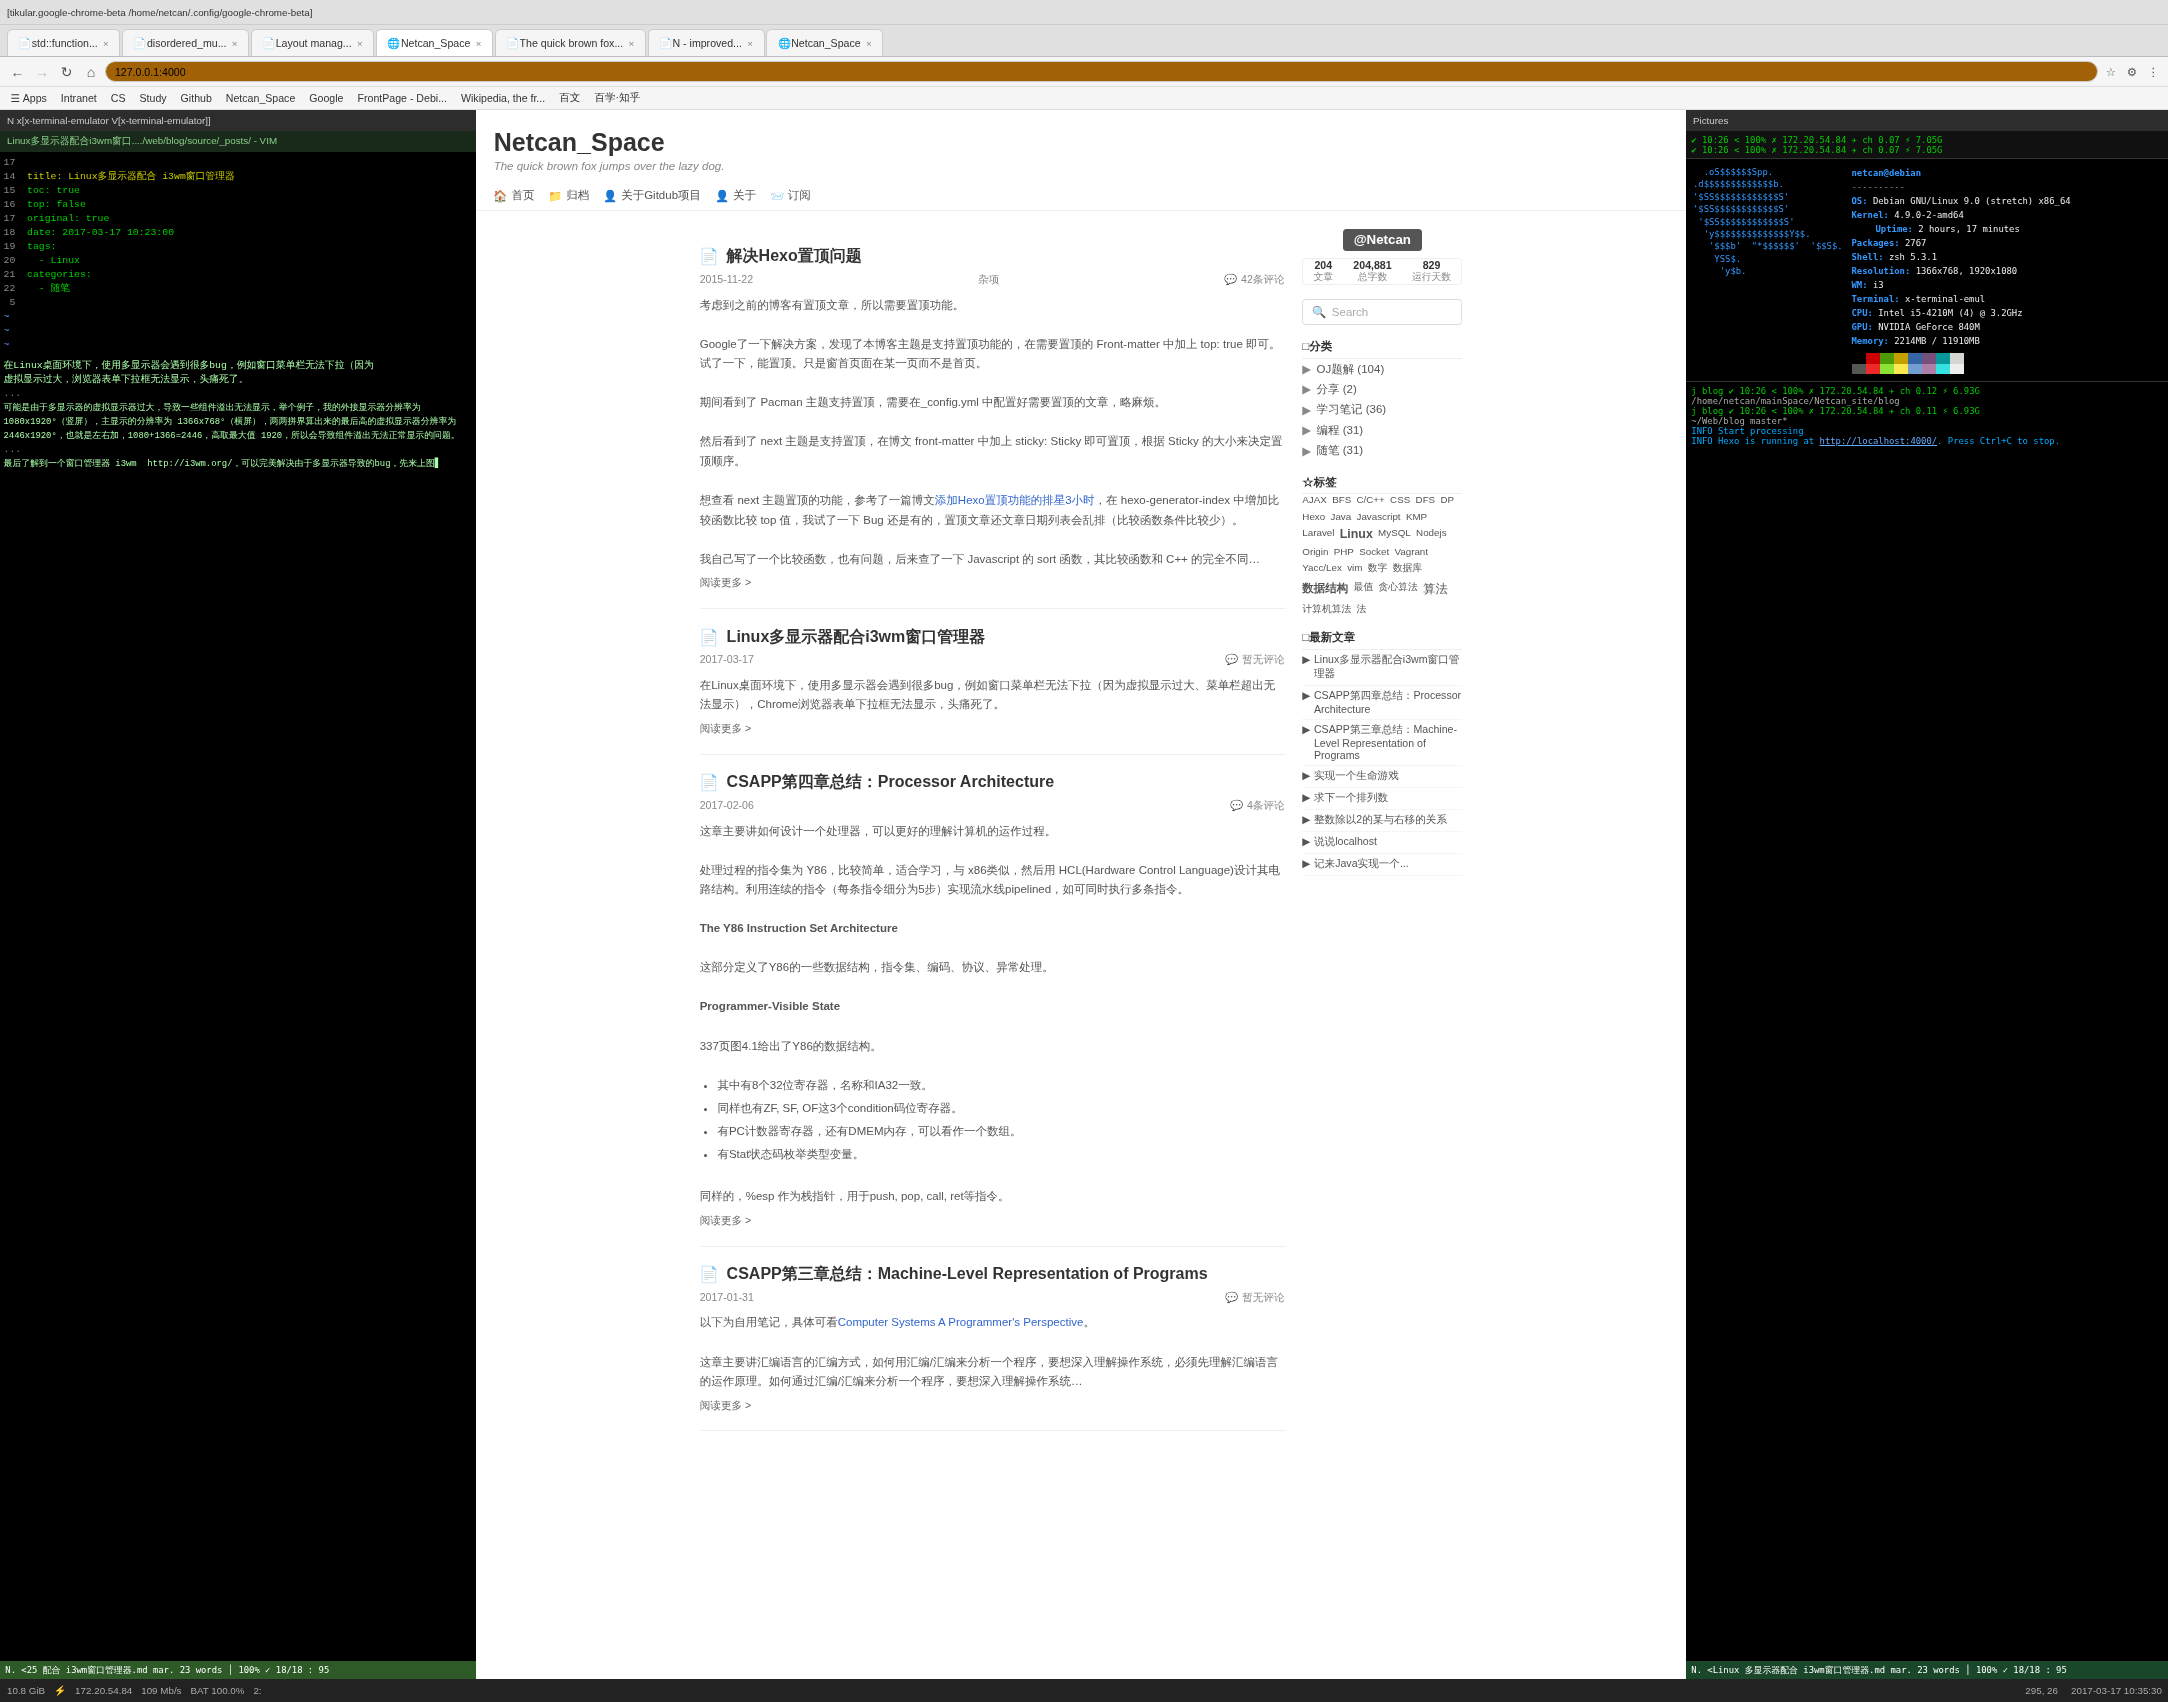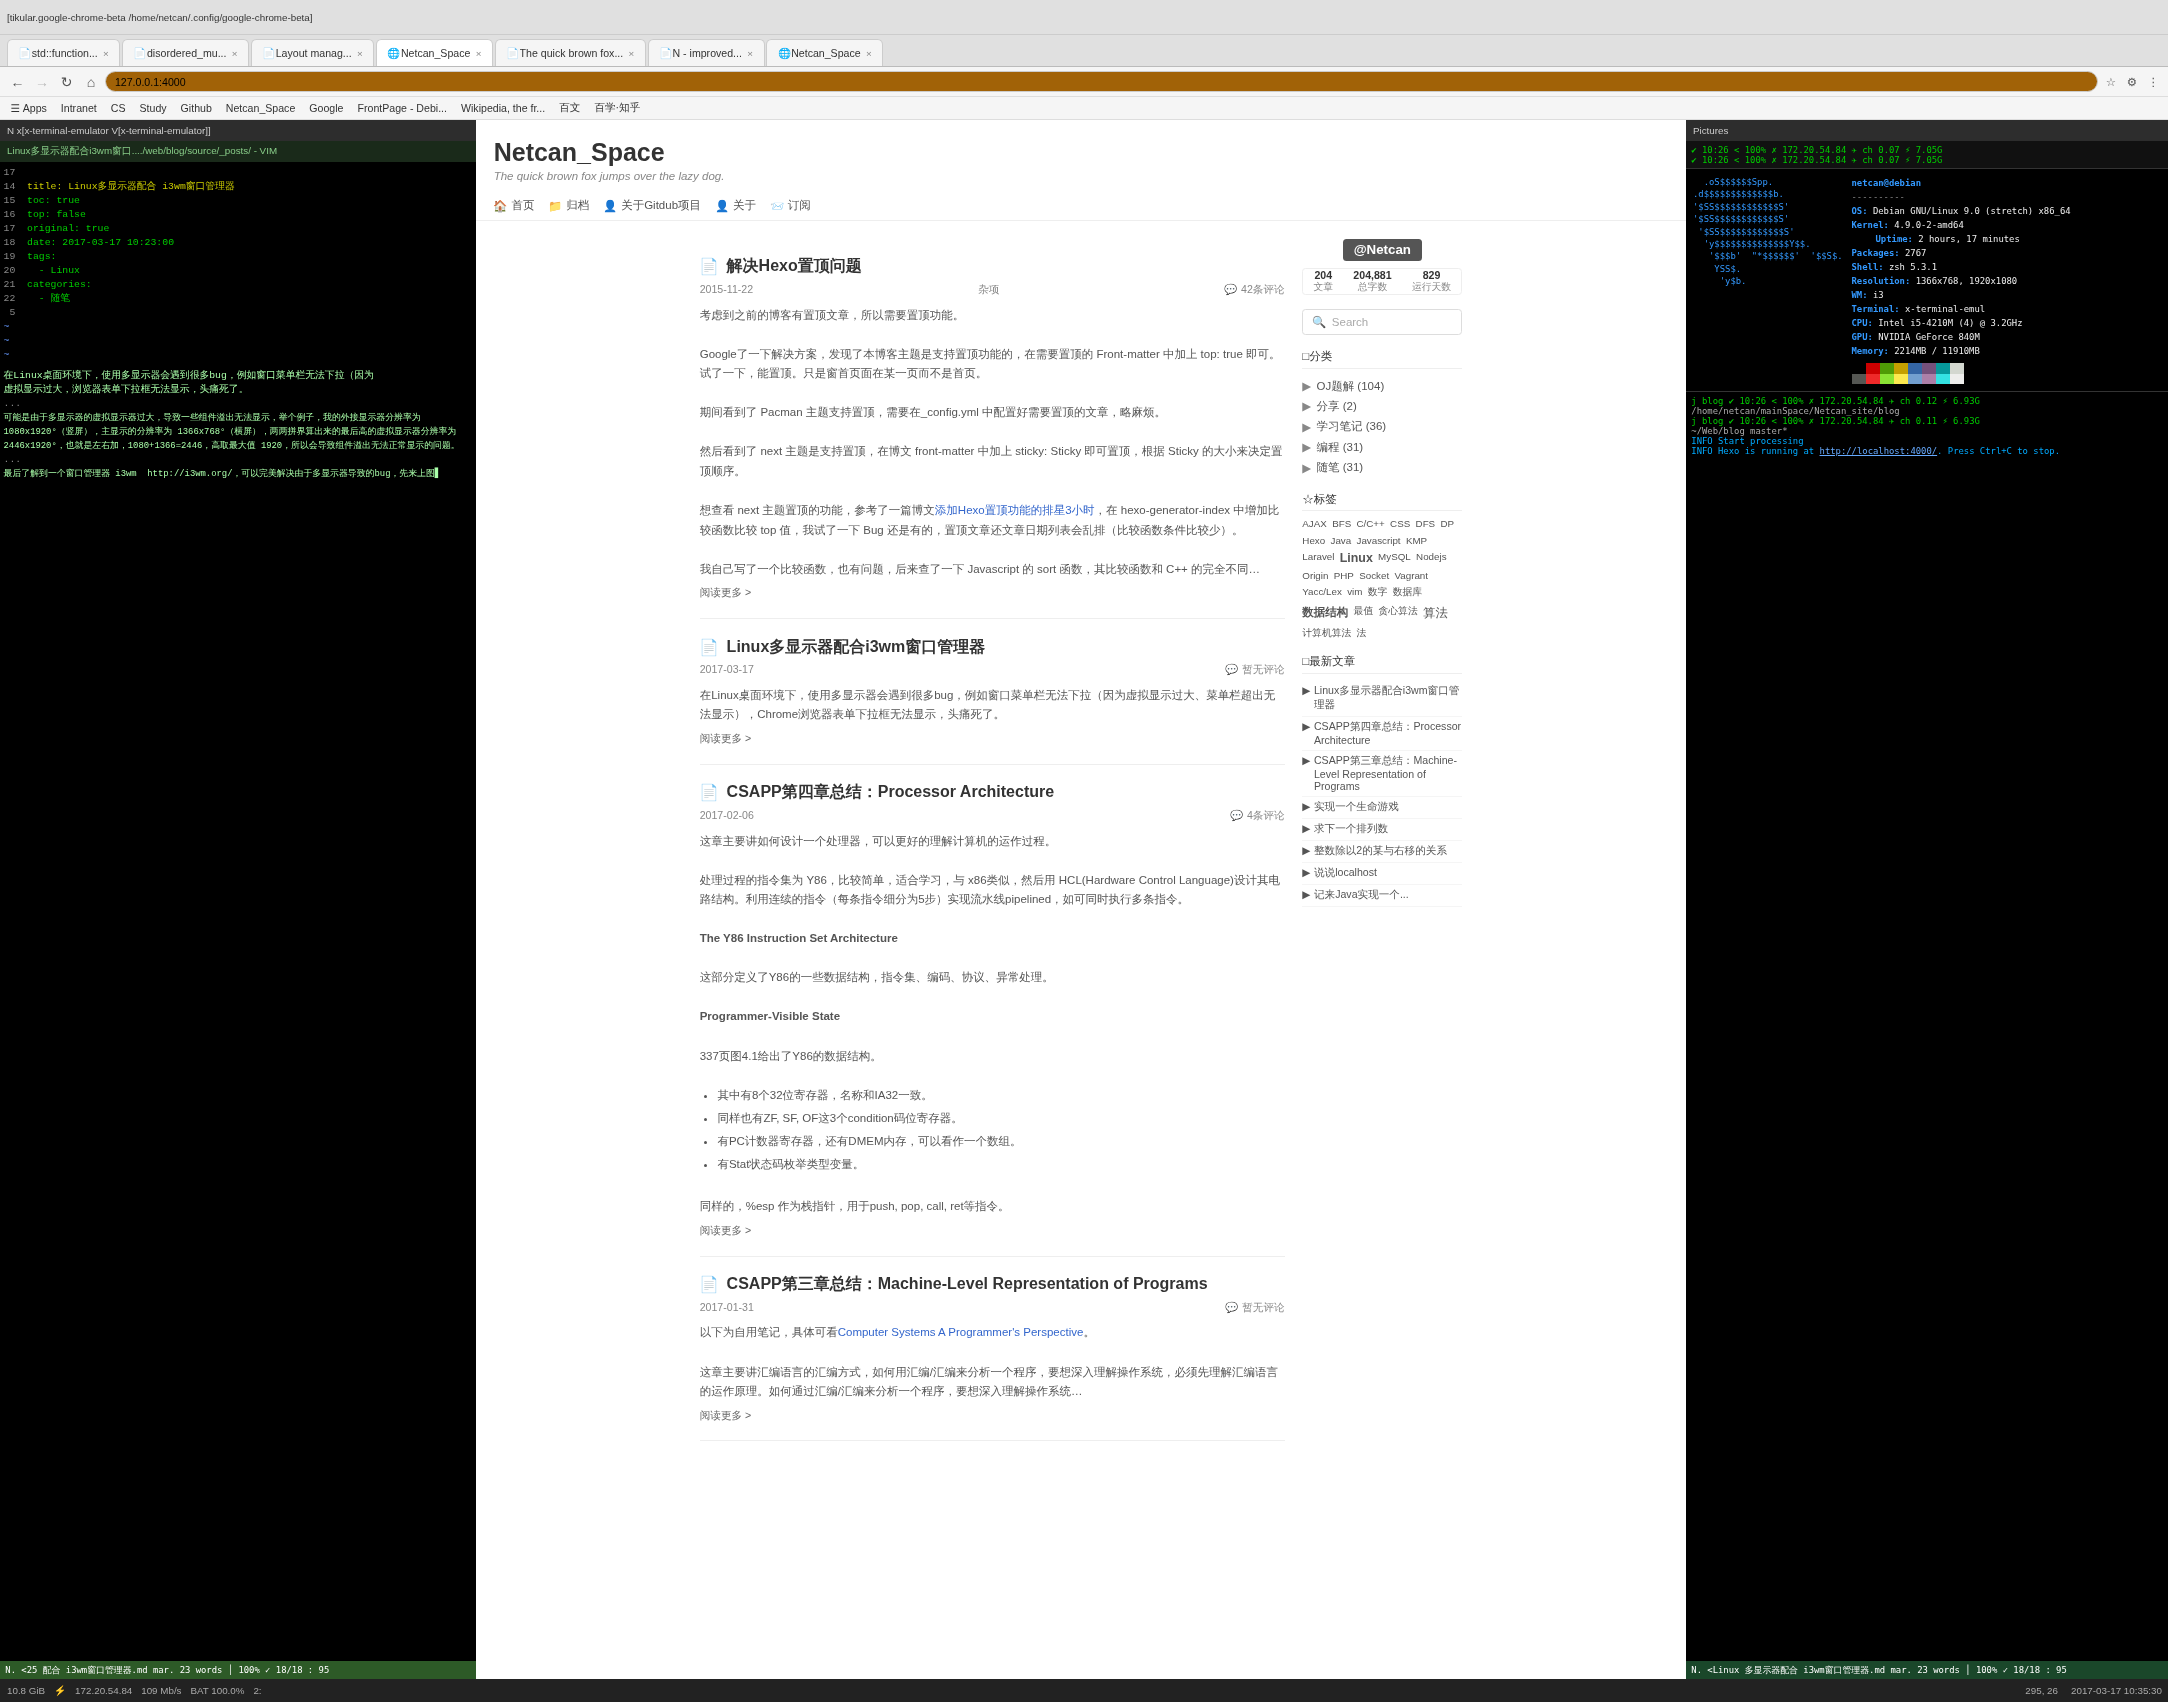--- a/index.html
+++ b/index.html
@@ -1,20 +1,20 @@
 <!DOCTYPE html>
 <html style="font-size:14px"><head>
   <meta charset="utf-8">
   <style>
     * { margin: 0; padding: 0; box-sizing: border-box; }
     body { font-family: Arial, sans-serif; font-size: 11.5px; background: #f0f0f0; color: #333; overflow: hidden; }
 
     
     .browser-window { width: 2169px; height: 1702px; background: #ececec; display: flex; flex-direction: column; }
-    .title-bar { background: #e0e0e0; height: 35px; display: flex; align-items: center; padding: 0 7px; font-size: 9.8px; color: #333; border-bottom: 0.9px solid #ccc; }
+    .title-bar { background: #e0e0e0; height: 25px; display: flex; align-items: center; padding: 0 7px; font-size: 9.8px; color: #333; border-bottom: 0.9px solid #ccc; }
 
     
     .tab-bar { background: #e0e0e0; height: 32px; display: flex; align-items: flex-end; padding: 0 7px; border-bottom: 0.9px solid #bbb; }
     .tab { height: 26.6px; padding: 0 10.6px; display: flex; align-items: center; font-size: 10.6px; border-radius: 5.3px 5.3px 0 0; background: #f5f5f5; border: 0.9px solid #ccc; border-bottom: none; margin-right: 1.8px; cursor: pointer; white-space: nowrap; max-width: 177px; overflow: hidden; text-overflow: ellipsis; }
     .tab.active { background: #fff; }
     .tab-close { margin-left: 5.3px; color: #888; font-size: 9.8px; cursor: pointer; }
 
     
     .toolbar { background: #f5f5f5; height: 30px; display: flex; align-items: center; padding: 0 7px; border-bottom: 0.9px solid #ddd; gap: 3.5px; }
     .nav-btn { width: 21px; height: 21px; border: none; background: transparent; cursor: pointer; display: flex; align-items: center; justify-content: center; color: #555; font-size: 14px; }
@@ -76,21 +76,21 @@
     .profile-name { font-size: 13.3px; font-weight: bold; background: #555; color: #fff; padding: 3.5px 10.6px; border-radius: 3.5px; display: inline-block; margin-bottom: 7px; }
     .profile-stats { display: flex; justify-content: space-around; font-size: 10.6px; border: 0.9px solid #eee; border-radius: 3.5px; }
     .stat-item { text-align: center; }
     .stat-num { font-weight: bold; color: #333; }
     .stat-label { color: #888; font-size: 9.8px; }
 
     .sidebar-search { margin-bottom: 14px; }
     .search-box { width: 100%; padding: 5.3px 8.9px; border: 0.9px solid #ddd; border-radius: 3.5px; font-size: 11.5px; display: flex; align-items: center; gap: 5.3px; color: #aaa; cursor: text; background: #fff; }
 
     .sidebar-section { margin-bottom: 14px; }
-    .sidebar-section-title { font-size: 11.5px; font-weight: normal; color: #333; margin-bottom: 7px; padding-bottom: 3.5px; border-bottom: 0.9px solid #eee; display: flex; align-items: center; gap: 3.5px; }
+    .sidebar-section-title { font-size: 11.5px; font-weight: bold; color: #333; padding-bottom: 3.5px; border-bottom: 0.9px solid #eee; display: flex; align-items: center; gap: 3.5px; }
     .category-item { display: flex; align-items: center; gap: 5.3px; font-size: 11.5px; color: #555; padding: 2.7px 0; cursor: pointer; }
     .category-bullet { color: #888; }
 
     .tag-cloud { display: flex; flex-wrap: wrap; gap: 5.3px; }
     .tag { font-size: 9.8px; color: #555; cursor: pointer; }
 
     .recent-posts-list { list-style: none; }
     .recent-post-item { font-size: 10.6px; color: #555; padding: 3.5px 0; border-bottom: 0.9px solid #f5f5f5; cursor: pointer; display: flex; align-items: flex-start; gap: 3.5px; }
 
     

